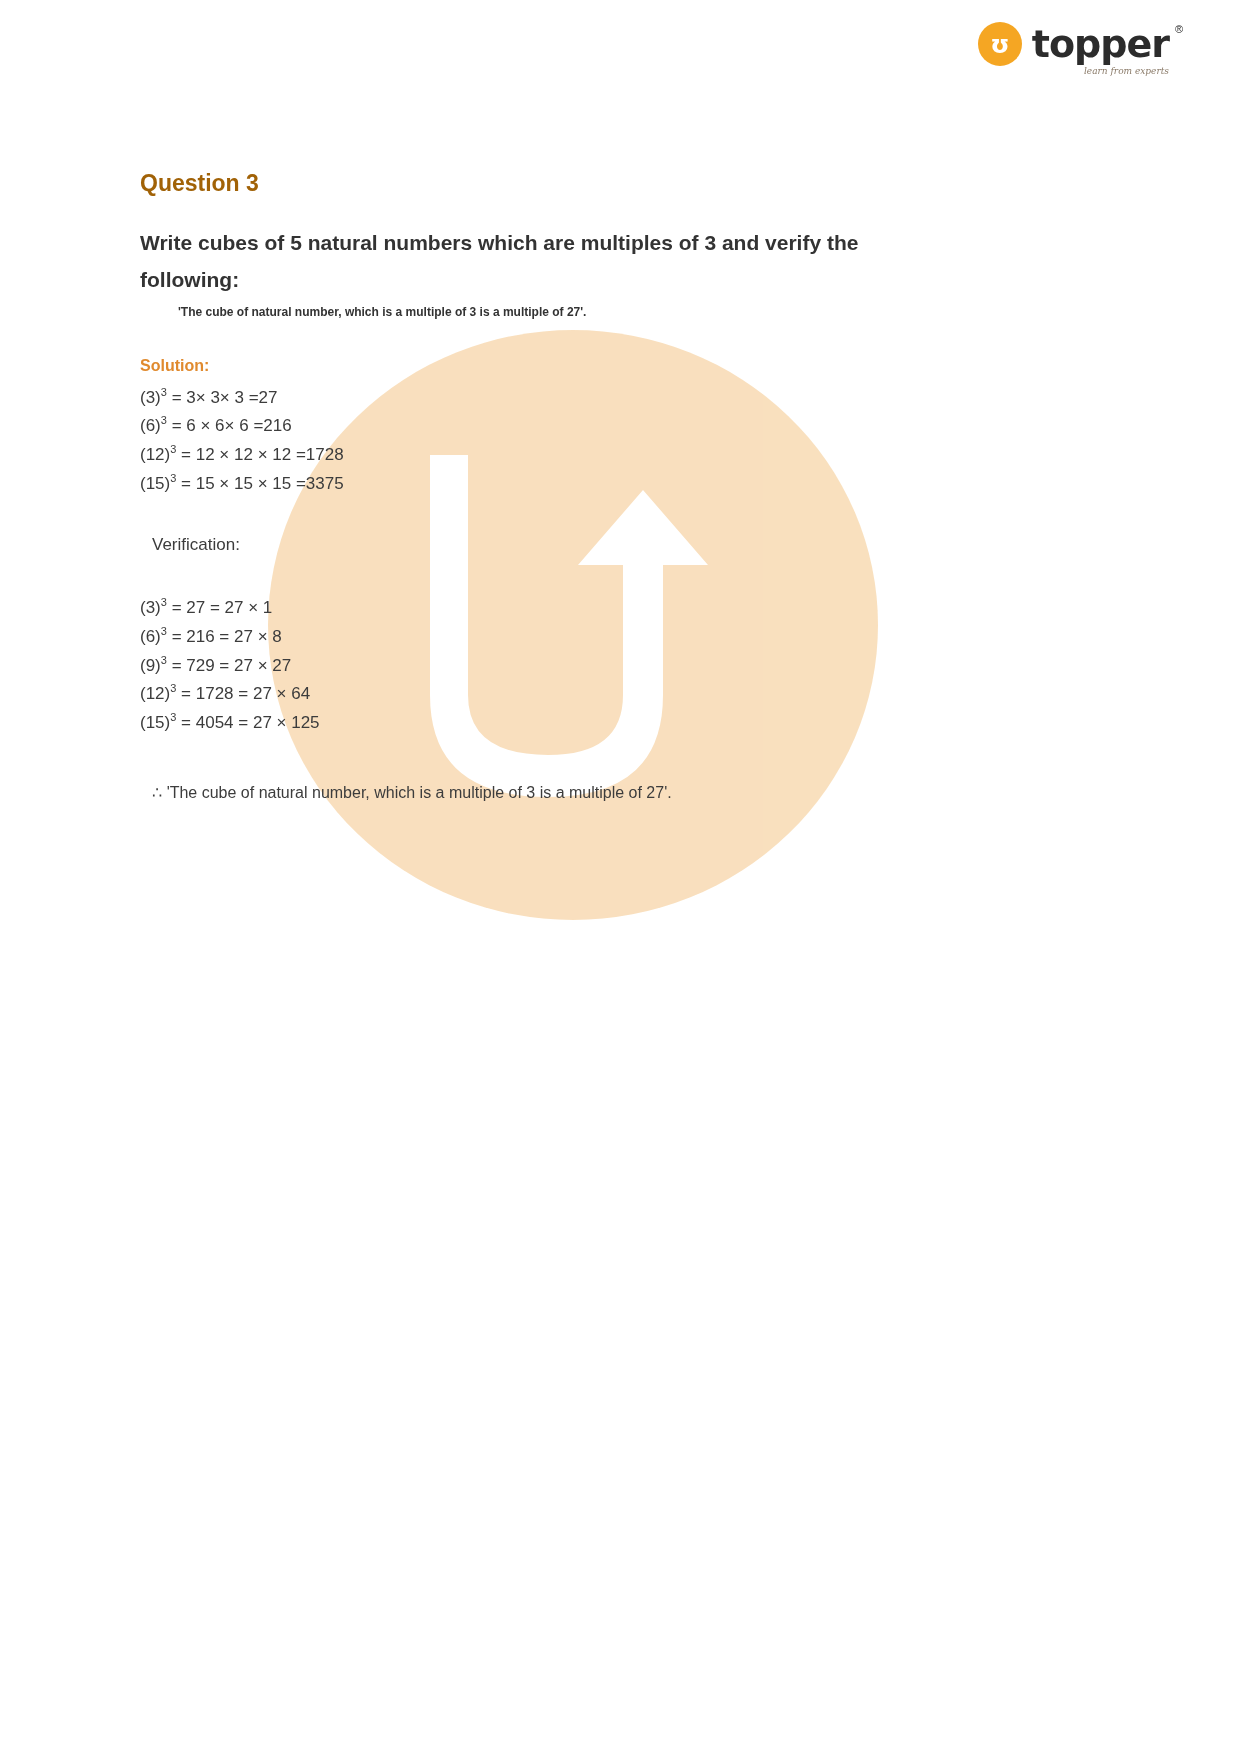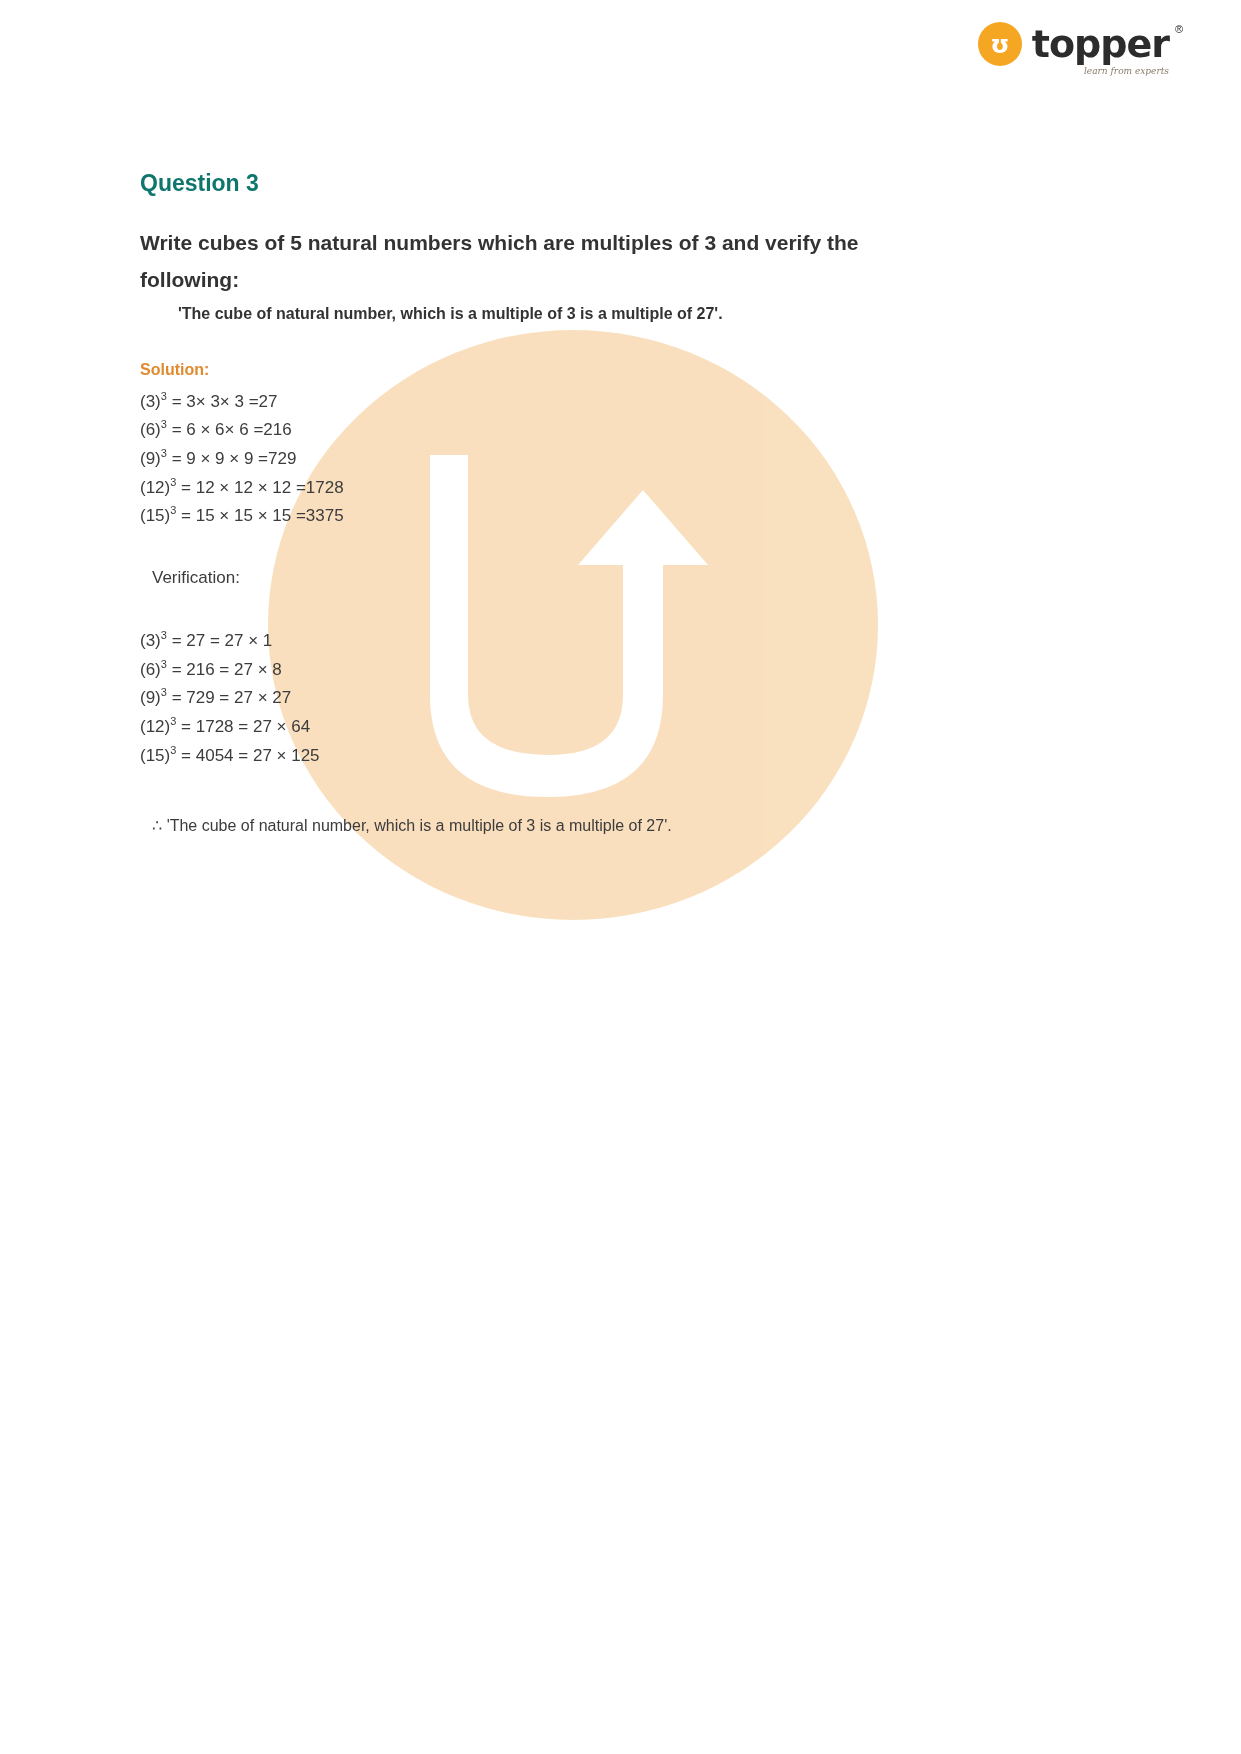--- a/index.html
+++ b/index.html
@@ -99,36 +99,36 @@
 
   
   .content {
     position: absolute;
     left: 140px;
     top: 170px;
     width: 900px;
     z-index: 2;
   }
   .q-title {
-    color: #0f766e;
+    color: #a16207;
     font-size: 23px;
     font-weight: bold;
     margin: 0 0 28px 0;
   }
   .q-text {
     color: #333333;
     font-size: 21px;
     font-weight: bold;
     line-height: 1.75;
     margin: 0 0 6px 0;
     max-width: 760px;
   }
   .q-quote {
     color: #333333;
-    font-size: 16px;
+    font-size: 12px;
     font-weight: bold;
     margin: 6px 0 0 38px;
   }
   .sol-label {
     color: #e08a2e;
     font-size: 16px;
     font-weight: bold;
     margin: 38px 0 8px 0;
   }
   .line {
@@ -182,21 +182,20 @@
     <h1 class="q-title">Question 3</h1>
 
     <p class="q-text">Write cubes of 5 natural numbers which are multiples of 3 and verify the following:</p>
 
     <p class="q-quote">'The cube of natural number, which is a multiple of 3 is a multiple of 27'.</p>
 
     <p class="sol-label">Solution:</p>
 
     <p class="line"><span>(3)</span><sup>3</sup><span> = 3× 3× 3 =27</span></p>
     <p class="line"><span>(6)</span><sup>3</sup><span> = 6 × 6× 6 =216</span></p>
-    <p class="line"><span>(9)</span><sup>3</sup><span> = 9 × 9 × 9 =729</span></p>
     <p class="line"><span>(12)</span><sup>3</sup><span> = 12 × 12 × 12 =1728</span></p>
     <p class="line"><span>(15)</span><sup>3</sup><span> = 15 × 15 × 15 =3375</span></p>
 
     <div class="gap-sm"></div>
 
     <p class="verify">Verification:</p>
 
     <div class="gap-sm"></div>
 
     <p class="line"><span>(3)</span><sup>3</sup><span> = 27 = 27 × 1</span></p>

